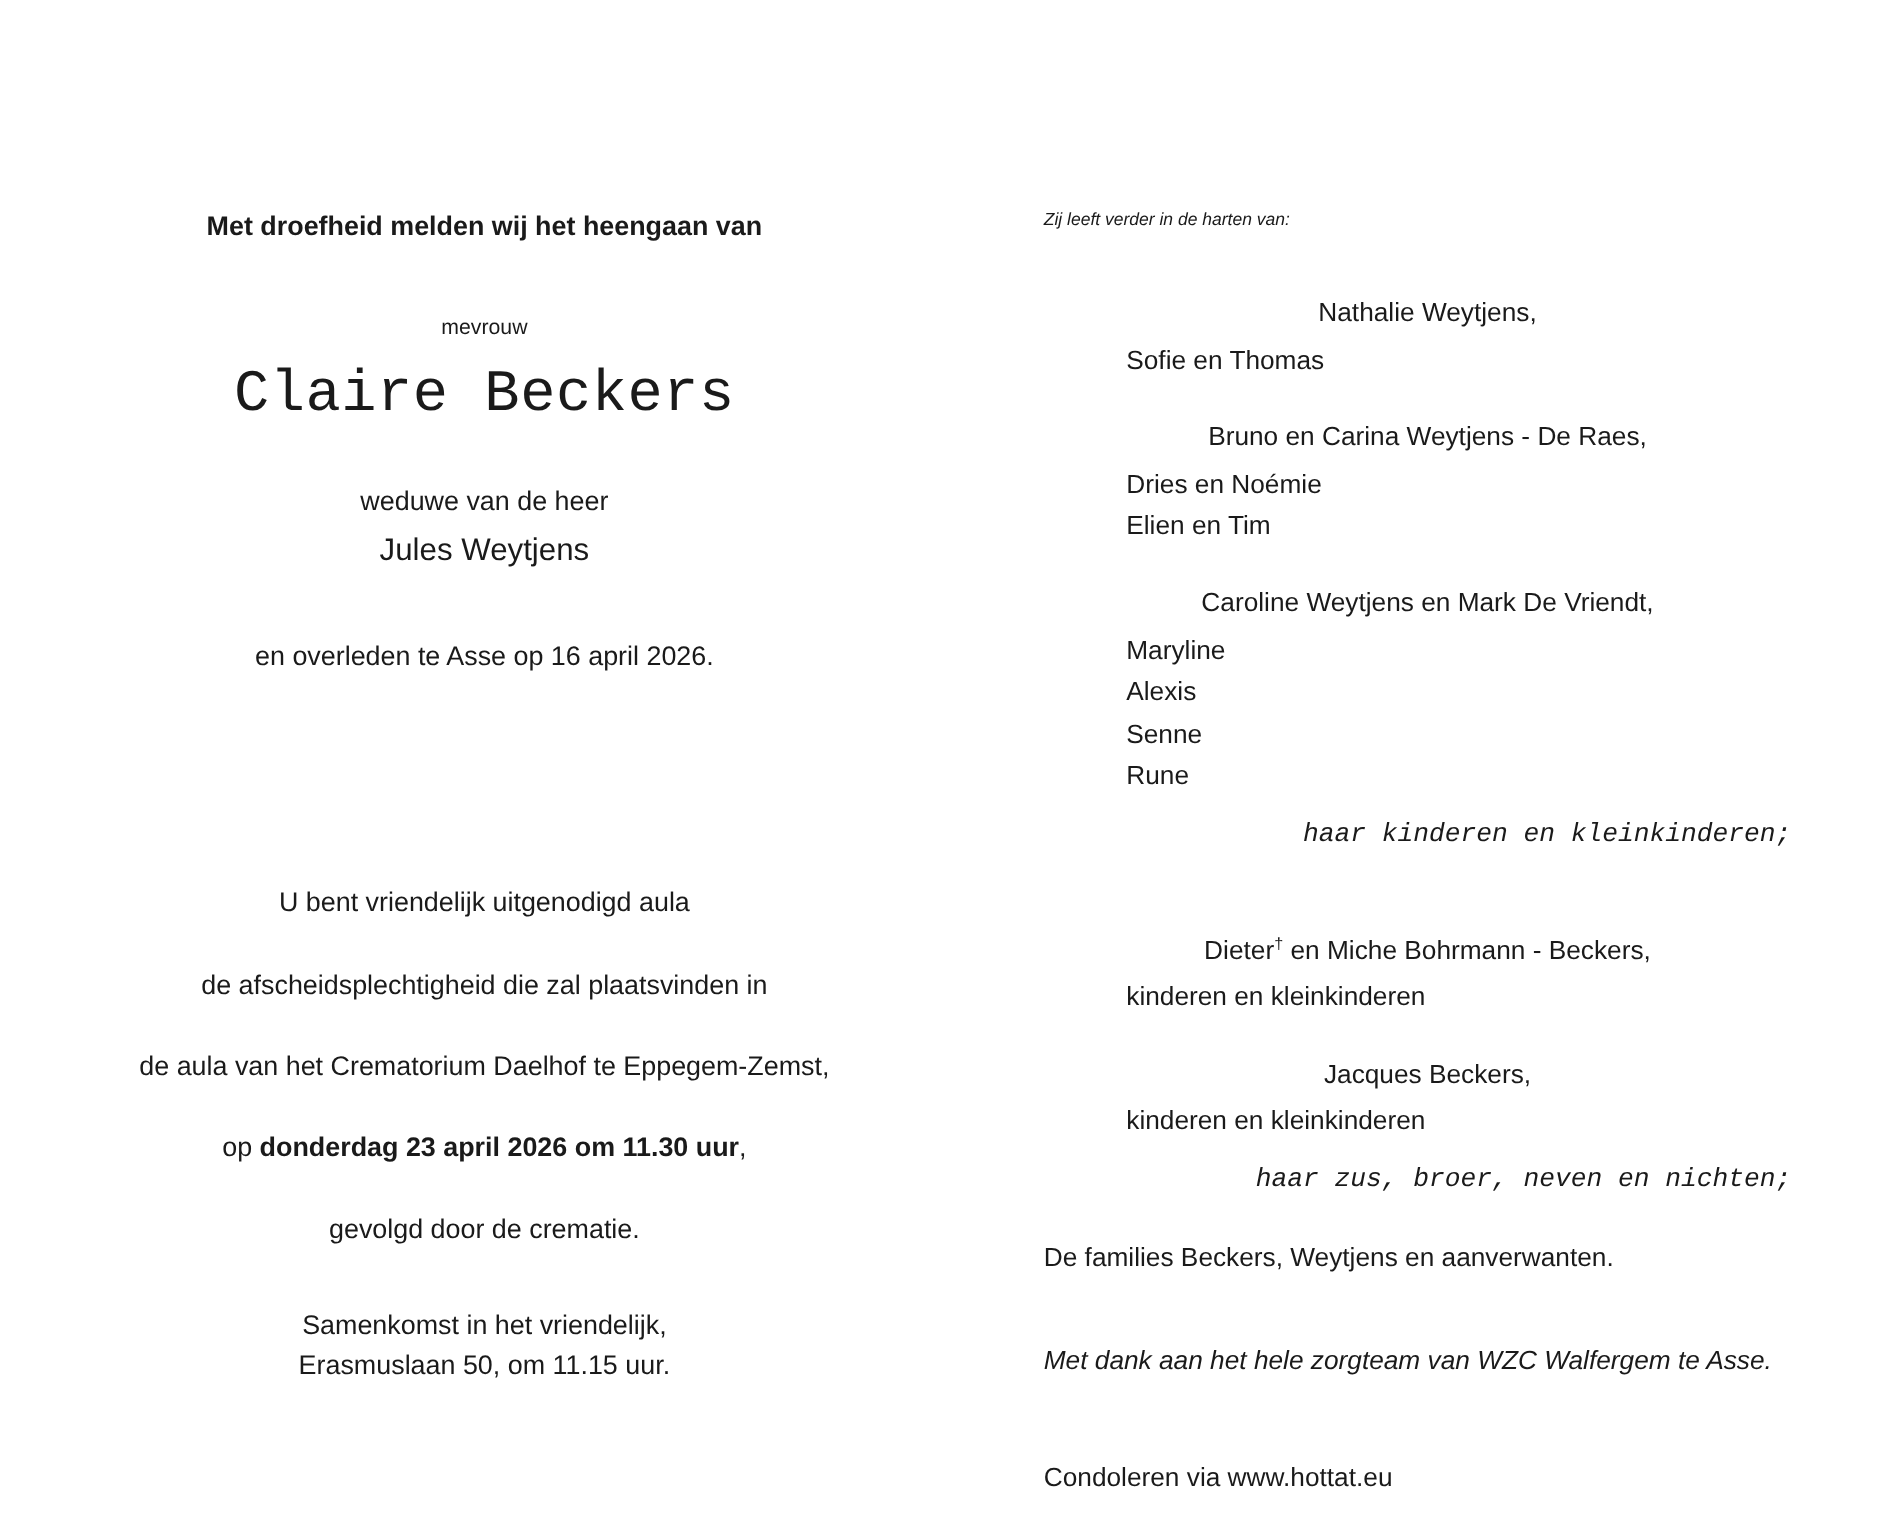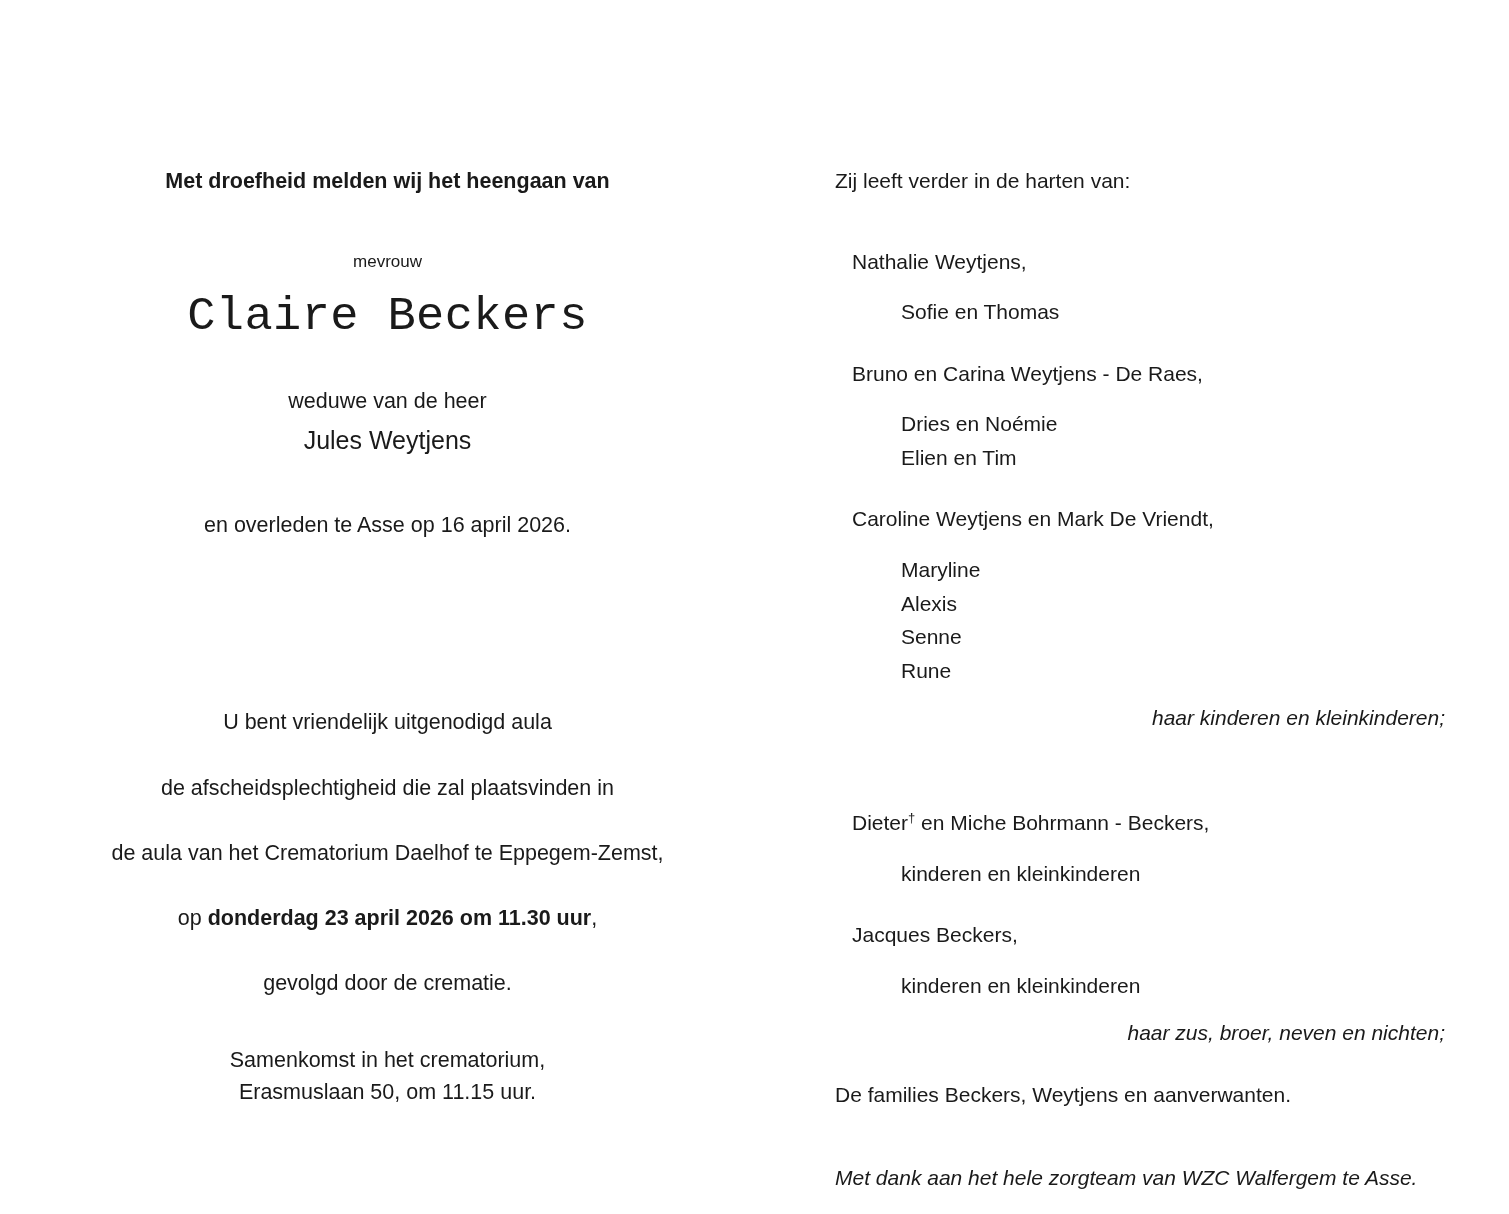--- a/index.html
+++ b/index.html
@@ -90,45 +90,48 @@
     margin-top: 44px;
     font-size: 21.5px;
     line-height: 1.5;
   }
   .gathering div {
     margin: 0;
   }
 
   
   .r-italic {
-    font-size: 21px;
+    font-style: italic;
+    font-size: 14px;
     line-height: 1.5;
     margin: 0 0 48px 0;
   }
   .fam-block {
     margin: 0 0 28px 0;
   }
   .fam-head {
     font-size: 21px;
     line-height: 1.6;
-    margin: 17px;
+    margin: 4px;
+    text-align: center;
   }
   .fam-sub {
     font-size: 21px;
     line-height: 1.6;
     margin: 0;
     padding-left: 66px;
   }
   .role-line {
     font-style: italic;
     font-size: 21px;
     line-height: 1.6;
     text-align: right;
-    margin: 14px 0 0 0;
+    margin: 14px 12px 0 0;
     padding-right: 4px;
+    font-family: Liberation Mono, monospace;
   }
   .gap-block { height: 26px; }
   .fam-simple {
     font-size: 21px;
     line-height: 1.6;
     margin: 0 0 28px 0;
   }
   .thanks {
     font-style: italic;
     font-size: 21px;
@@ -163,21 +166,21 @@
 
     <div class="invitation">
       <p>U bent vriendelijk uitgenodigd aula</p>
       <p>de afscheidsplechtigheid die zal plaatsvinden in</p>
       <p>de aula van het Crematorium Daelhof te Eppegem-Zemst,</p>
       <p><span>op </span><span class="bold">donderdag 23 april 2026 om 11.30 uur</span><span>,</span></p>
       <p class="last">gevolgd door de crematie.</p>
     </div>
 
     <div class="gathering">
-      <div>Samenkomst in het crematorium,</div>
+      <div>Samenkomst in het vriendelijk,</div>
       <div>Erasmuslaan 50, om 11.15 uur.</div>
     </div>
   </div>
 
   <div class="col-right">
     <p class="r-italic">Zij leeft verder in de harten van:</p>
 
     <div class="fam-block">
       <p class="fam-head">Nathalie Weytjens,</p>
       <p class="fam-sub">Sofie en Thomas</p>

